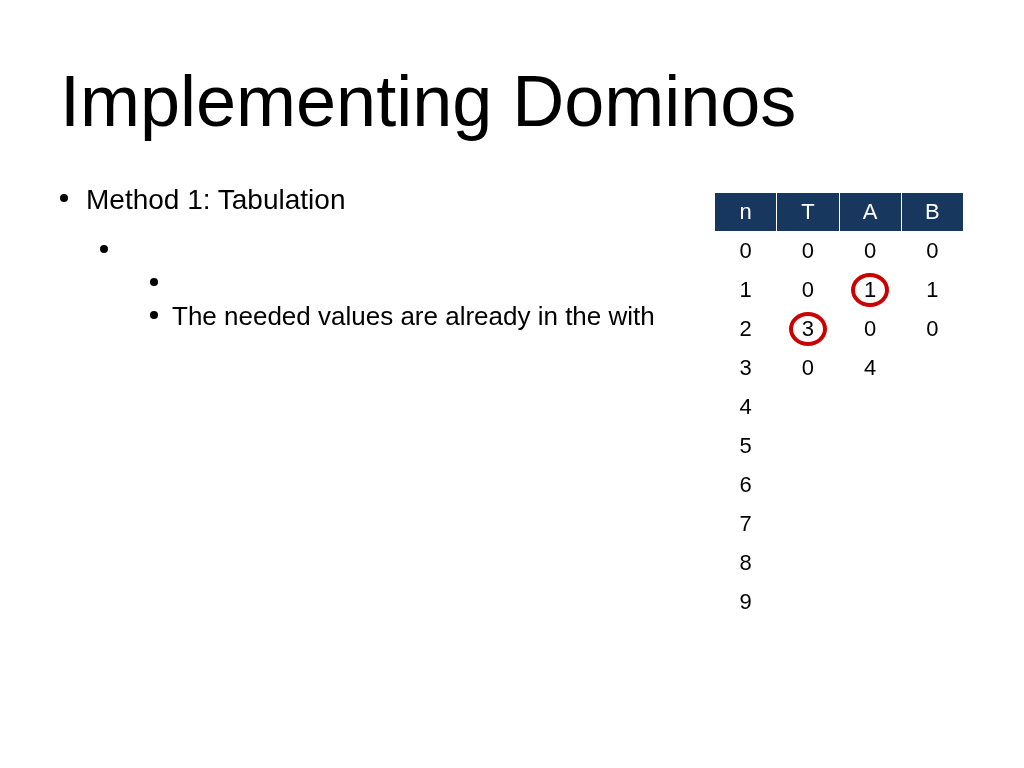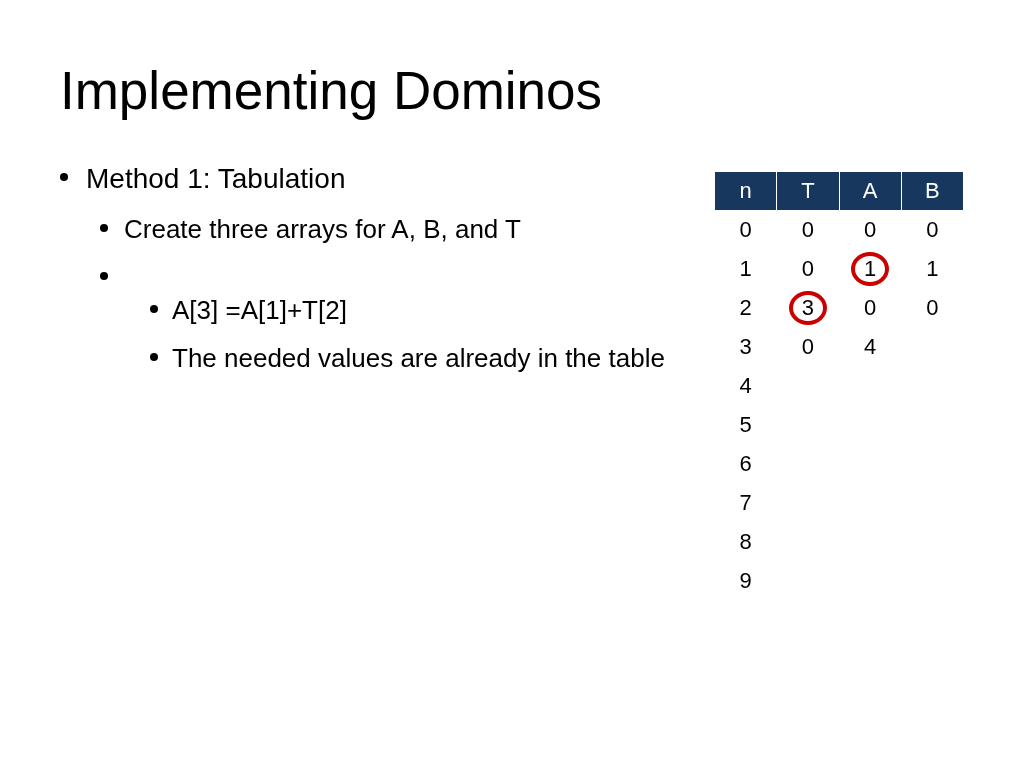--- a/index.html
+++ b/index.html
@@ -1,18 +1,18 @@
 <!DOCTYPE html>
 <html><head>
 <meta charset="utf-8">
 <style>
   * { box-sizing: border-box; margin: 0; padding: 0; }
   html, body { width: 1024px; height: 768px; background: #fff; font-family: Arial, Helvetica, sans-serif; }
   .slide { width: 1024px; height: 768px; position: relative; padding: 40px 60px; }
-  .title { font-size: 53px; font-weight: 400; letter-spacing: 0px; margin-top: 20px; margin-bottom: 40px; }
+  .title { font-size: 72px; font-weight: 400; letter-spacing: 0px; margin-top: 20px; margin-bottom: 40px; }
   .content { display: flex; flex-direction: row; align-items: flex-start; }
   .left { flex: 1; padding-right: 20px; }
   .right { width: 250px; position: relative; padding-top: 10px; }
   ul { list-style: none; }
   .b1 { font-size: 28px; margin-bottom: 16px; display: flex; align-items: flex-start; }
   .b2 { font-size: 26px; margin-bottom: 14px; margin-left: 40px; display: flex; align-items: flex-start; }
   .b3 { font-size: 26px; margin-bottom: 14px; margin-left: 90px; display: flex; align-items: flex-start; }
   .dot { display: inline-block; width: 8px; height: 8px; background: #000; border-radius: 50%; flex-shrink: 0; }
   .b1 .dot { margin-top: 12px; margin-right: 18px; }
   .b2 .dot { margin-top: 11px; margin-right: 16px; }
@@ -31,32 +31,27 @@
   <h1 class="title">Implementing Dominos</h1>
   <div class="content">
     <div class="left">
       <ul>
         <li class="b1">
           <span class="dot"></span>
           <span class="txt">Method 1: Tabulation</span>
         </li>
         <li class="b2">
           <span class="dot"></span>
-          <span class="txt">Create three arrays for A, B, and T</span>
         </li>
-        <li class="b2">
+        <li class="b3">
           <span class="dot"></span>
         </li>
         <li class="b3">
           <span class="dot"></span>
-          <span class="txt">A[3] =A[1]+T[2]</span>
-        </li>
-        <li class="b3">
-          <span class="dot"></span>
-          <span class="txt">The needed values are already in the table</span>
+          <span class="txt">The needed values are already in the with</span>
         </li>
       </ul>
     </div>
     <div class="right">
       <table>
         <thead>
           <tr>
             <th>n</th>
             <th>T</th>
             <th>A</th>

